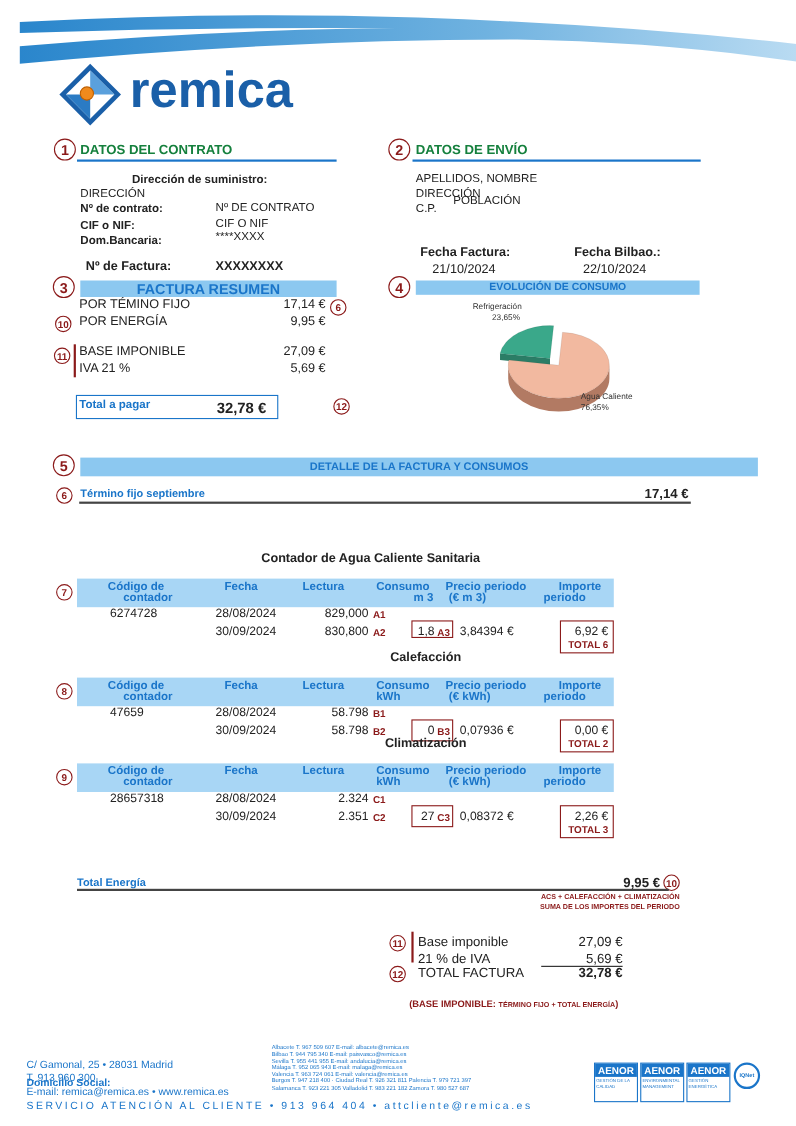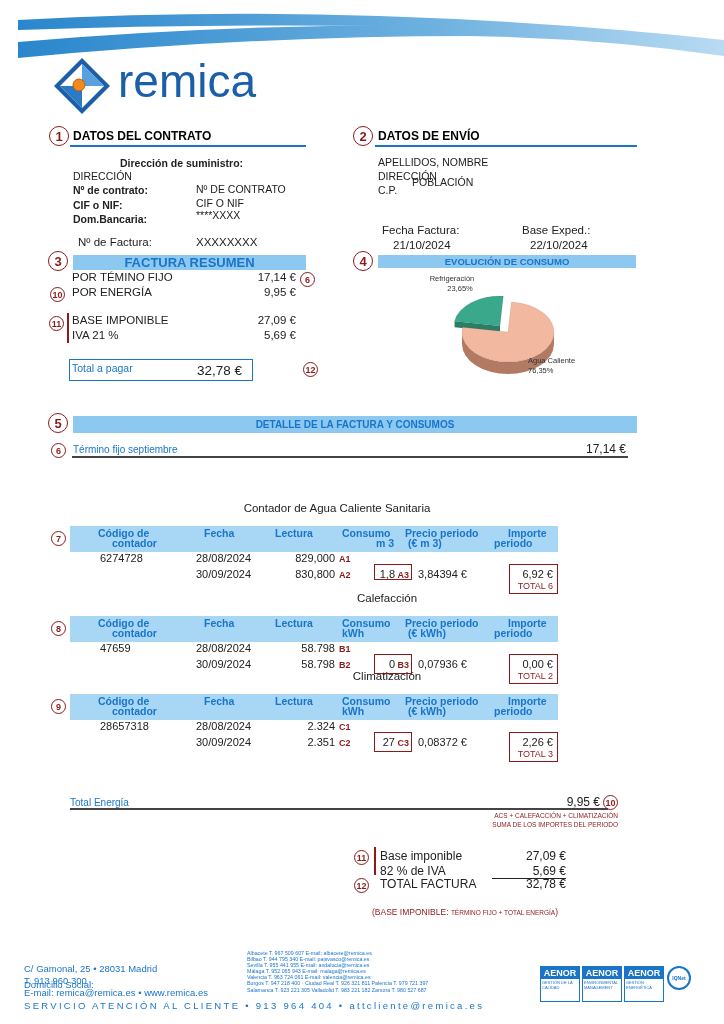--- a/index.html
+++ b/index.html
@@ -1,29 +1,29 @@
 <!DOCTYPE html>
 <html><head>
   <meta charset="utf-8">
   <style>
     * { box-sizing: border-box; margin: 0; padding: 0; }
     html, body { width: 724px; height: 1024px; background: #fff; overflow: hidden; }
     body { position: relative; font-family: "Liberation Sans", sans-serif; color: #222; }
     .abs { position: absolute; }
     .blue { color: #1a75c9; }
     .red { color: #8b1a1a; }
-    .b { font-weight: normal; }
+    .b { font-weight: bold; }
     .num-circle {
       position: absolute; border: 1.5px solid #8b1a1a; border-radius: 50%;
       color: #8b1a1a; font-weight: bold; text-align: center;
       display: flex; align-items: center; justify-content: center;
     }
     .nc-lg { width: 20px; height: 20px; font-size: 13px; }
     .nc-sm { width: 15px; height: 15px; font-size: 9px; }
-    .sec-title { font-size: 12px; font-weight: bold; color: #000000; }
+    .sec-title { font-size: 12px; font-weight: bold; color: #15803d; }
     .rule { position: absolute; height: 1.5px; background: #1a75c9; }
     .band { position: absolute; background: #8cc8f0; color: #1a75c9; font-weight: bold; text-align: center; }
     .lbl { font-size: 10.5px; font-weight: bold; }
     .val { font-size: 10.5px; }
     .rt { text-align: right; }
     .th { position: absolute; background: #a8d6f5; height: 26px; }
     .th span { position: absolute; font-size: 10.5px; font-weight: bold; color: #1a75c9; line-height: 11px; }
     .cell { position: absolute; font-size: 11px; }
     .tag { font-size: 9px; font-weight: bold; color: #8b1a1a; }
     .box { position: absolute; border: 1.5px solid #8b1a1a; }
@@ -73,21 +73,21 @@
 
 <div class="num-circle nc-lg" style="left:353px;top:126px;">2</div>
 <div class="abs sec-title" style="left:378px;top:129px;">DATOS DE ENVÍO</div>
 <div class="rule" style="left:375px;top:145px;width:262px;"></div>
 <div class="abs val" style="left:378px;top:156px;">APELLIDOS, NOMBRE</div>
 <div class="abs val" style="left:378px;top:170px;">DIRECCIÓN</div>
 <div class="abs val" style="left:378px;top:184px;">C.P.</div>
 <div class="abs val" style="left:412px;top:176px;">POBLACIÓN</div>
 <div class="abs b" style="left:382px;top:224px;font-size:11.5px;">Fecha Factura:</div>
 <div class="abs" style="left:393px;top:239px;font-size:11.5px;">21/10/2024</div>
-<div class="abs b" style="left:522px;top:224px;font-size:11.5px;">Base Exped.:</div>
+<div class="abs b" style="left:522px;top:224px;font-size:11.5px;">Fecha Bilbao.:</div>
 <div class="abs" style="left:530px;top:239px;font-size:11.5px;">22/10/2024</div>
 
 <div class="num-circle nc-lg" style="left:48px;top:251px;">3</div>
 <div class="band" style="left:73px;top:255px;width:233px;height:15px;font-size:13px;line-height:15px;">FACTURA RESUMEN</div>
 <div class="abs" style="left:72px;top:271px;font-size:11.5px;">POR TÉMINO FIJO</div>
 <div class="abs rt" style="left:230px;top:271px;width:66px;font-size:11.5px;">17,14 €</div>
 <div class="num-circle nc-sm" style="left:300px;top:272px;">6</div>
 <div class="num-circle nc-sm" style="left:50px;top:287px;">10</div>
 <div class="abs" style="left:72px;top:286px;font-size:11.5px;">POR ENERGÍA</div>
 <div class="abs rt" style="left:230px;top:286px;width:66px;font-size:11.5px;">9,95 €</div>
@@ -113,21 +113,21 @@
     <path d="M100,56 L54.56633633262367,51.30696604879307 L54.56633633262367,57.30696604879307 L100,62 Z" fill="#2b7d66"></path>
     <path d="M100,56 L54.56633633262367,51.30696604879307 A46,30 0 0 1 103.32091350661159,26.07828124303029 Z" fill="#3aa88a" stroke="rgba(0,0,0,0.15)" stroke-width="0.5"></path>
     <path d="M108,62 L111.32091350661159,32.07828124303029 A46,30 0 1 1 62.56633633262366,57.30696604879308 Z" fill="#f2b9a0" stroke="rgba(0,0,0,0.15)" stroke-width="0.5"></path>
     <text x="52" y="11" font-size="7.5" font-family="Liberation Sans, sans-serif" fill="#333" text-anchor="middle">Refrigeración</text>
     <text x="60" y="21" font-size="7.5" font-family="Liberation Sans, sans-serif" fill="#333" text-anchor="middle">23,65%</text>
     <text x="128" y="93" font-size="7.5" font-family="Liberation Sans, sans-serif" fill="#333">Agua Caliente</text>
     <text x="128" y="103" font-size="7.5" font-family="Liberation Sans, sans-serif" fill="#333">76,35%</text>
   </svg>
 
 <div class="num-circle nc-lg" style="left:48px;top:413px;">5</div>
-<div class="band" style="left:73px;top:416px;width:564px;height:17px;font-size:10px;line-height:17px;">DETALLE DE LA FACTURA Y CONSUMOS</div>
+<div class="band" style="left:73px;top:416px;width:616px;height:17px;font-size:10px;line-height:17px;">DETALLE DE LA FACTURA Y CONSUMOS</div>
 <div class="num-circle nc-sm" style="left:51px;top:443px;">6</div>
 <div class="abs b blue" style="left:73px;top:444px;font-size:10px;">Término fijo septiembre</div>
 <div class="abs b" style="left:560px;top:442px;width:66px;font-size:12px;text-align:right;">17,14 €</div>
 <div class="abs" style="left:72px;top:456px;width:556px;height:1.5px;background:#444;"></div>
 
 <div id="meters">
     <div>
       <div class="abs b" style="left:0;width:624px;text-align:center;top:502px;font-size:11.5px;padding-left:50px;">Contador de Agua Caliente Sanitaria</div>
       <div class="num-circle nc-sm" style="left:51px;top:531px;">7</div>
       <div class="th" style="left:70px;top:526px;width:488px;">
@@ -229,21 +229,21 @@
 <div class="abs b rt" style="left:520px;top:795px;width:80px;font-size:12px;">9,95 €</div>
 <div class="num-circle nc-sm" style="left:603px;top:795px;">10</div>
 <div class="abs" style="left:70px;top:808px;width:538px;height:1.5px;background:#444;"></div>
 <div class="abs b red rt" style="left:400px;top:812px;width:218px;font-size:6.5px;">ACS + CALEFACCIÓN + CLIMATIZACIÓN</div>
 <div class="abs b red rt" style="left:400px;top:821px;width:218px;font-size:6.5px;">SUMA DE LOS IMPORTES DEL PERIODO</div>
 
 <div class="num-circle nc-sm" style="left:354px;top:850px;">11</div>
 <div class="abs" style="left:374px;top:847px;width:1.5px;height:28px;background:#8b1a1a;"></div>
 <div class="abs" style="left:380px;top:849px;font-size:12px;">Base  imponible</div>
 <div class="abs rt" style="left:480px;top:849px;width:86px;font-size:12px;">27,09 €</div>
-<div class="abs" style="left:380px;top:864px;font-size:12px;">82 % de IVA</div>
+<div class="abs" style="left:380px;top:864px;font-size:12px;">21 % de IVA</div>
 <div class="abs rt" style="left:480px;top:864px;width:86px;font-size:12px;">5,69 €</div>
 <div class="abs" style="left:492px;top:878px;width:74px;height:1px;background:#222;"></div>
 <div class="num-circle nc-sm" style="left:354px;top:878px;">12</div>
 <div class="abs" style="left:380px;top:877px;font-size:12px;">TOTAL FACTURA</div>
 <div class="abs b rt" style="left:480px;top:877px;width:86px;font-size:12px;">32,78 €</div>
 <div class="abs b red" style="left:372px;top:907px;font-size:8.5px;">
   <span>(BASE IMPONIBLE: </span><span style="font-size:6.5px">TÉRMINO FIJO + TOTAL ENERGÍA</span><span>)</span>
 </div>
 
 <div class="abs b foot-blue" style="left:24px;top:952px;font-size:9.5px;margin-top:27px;">Domicilio Social:</div>

